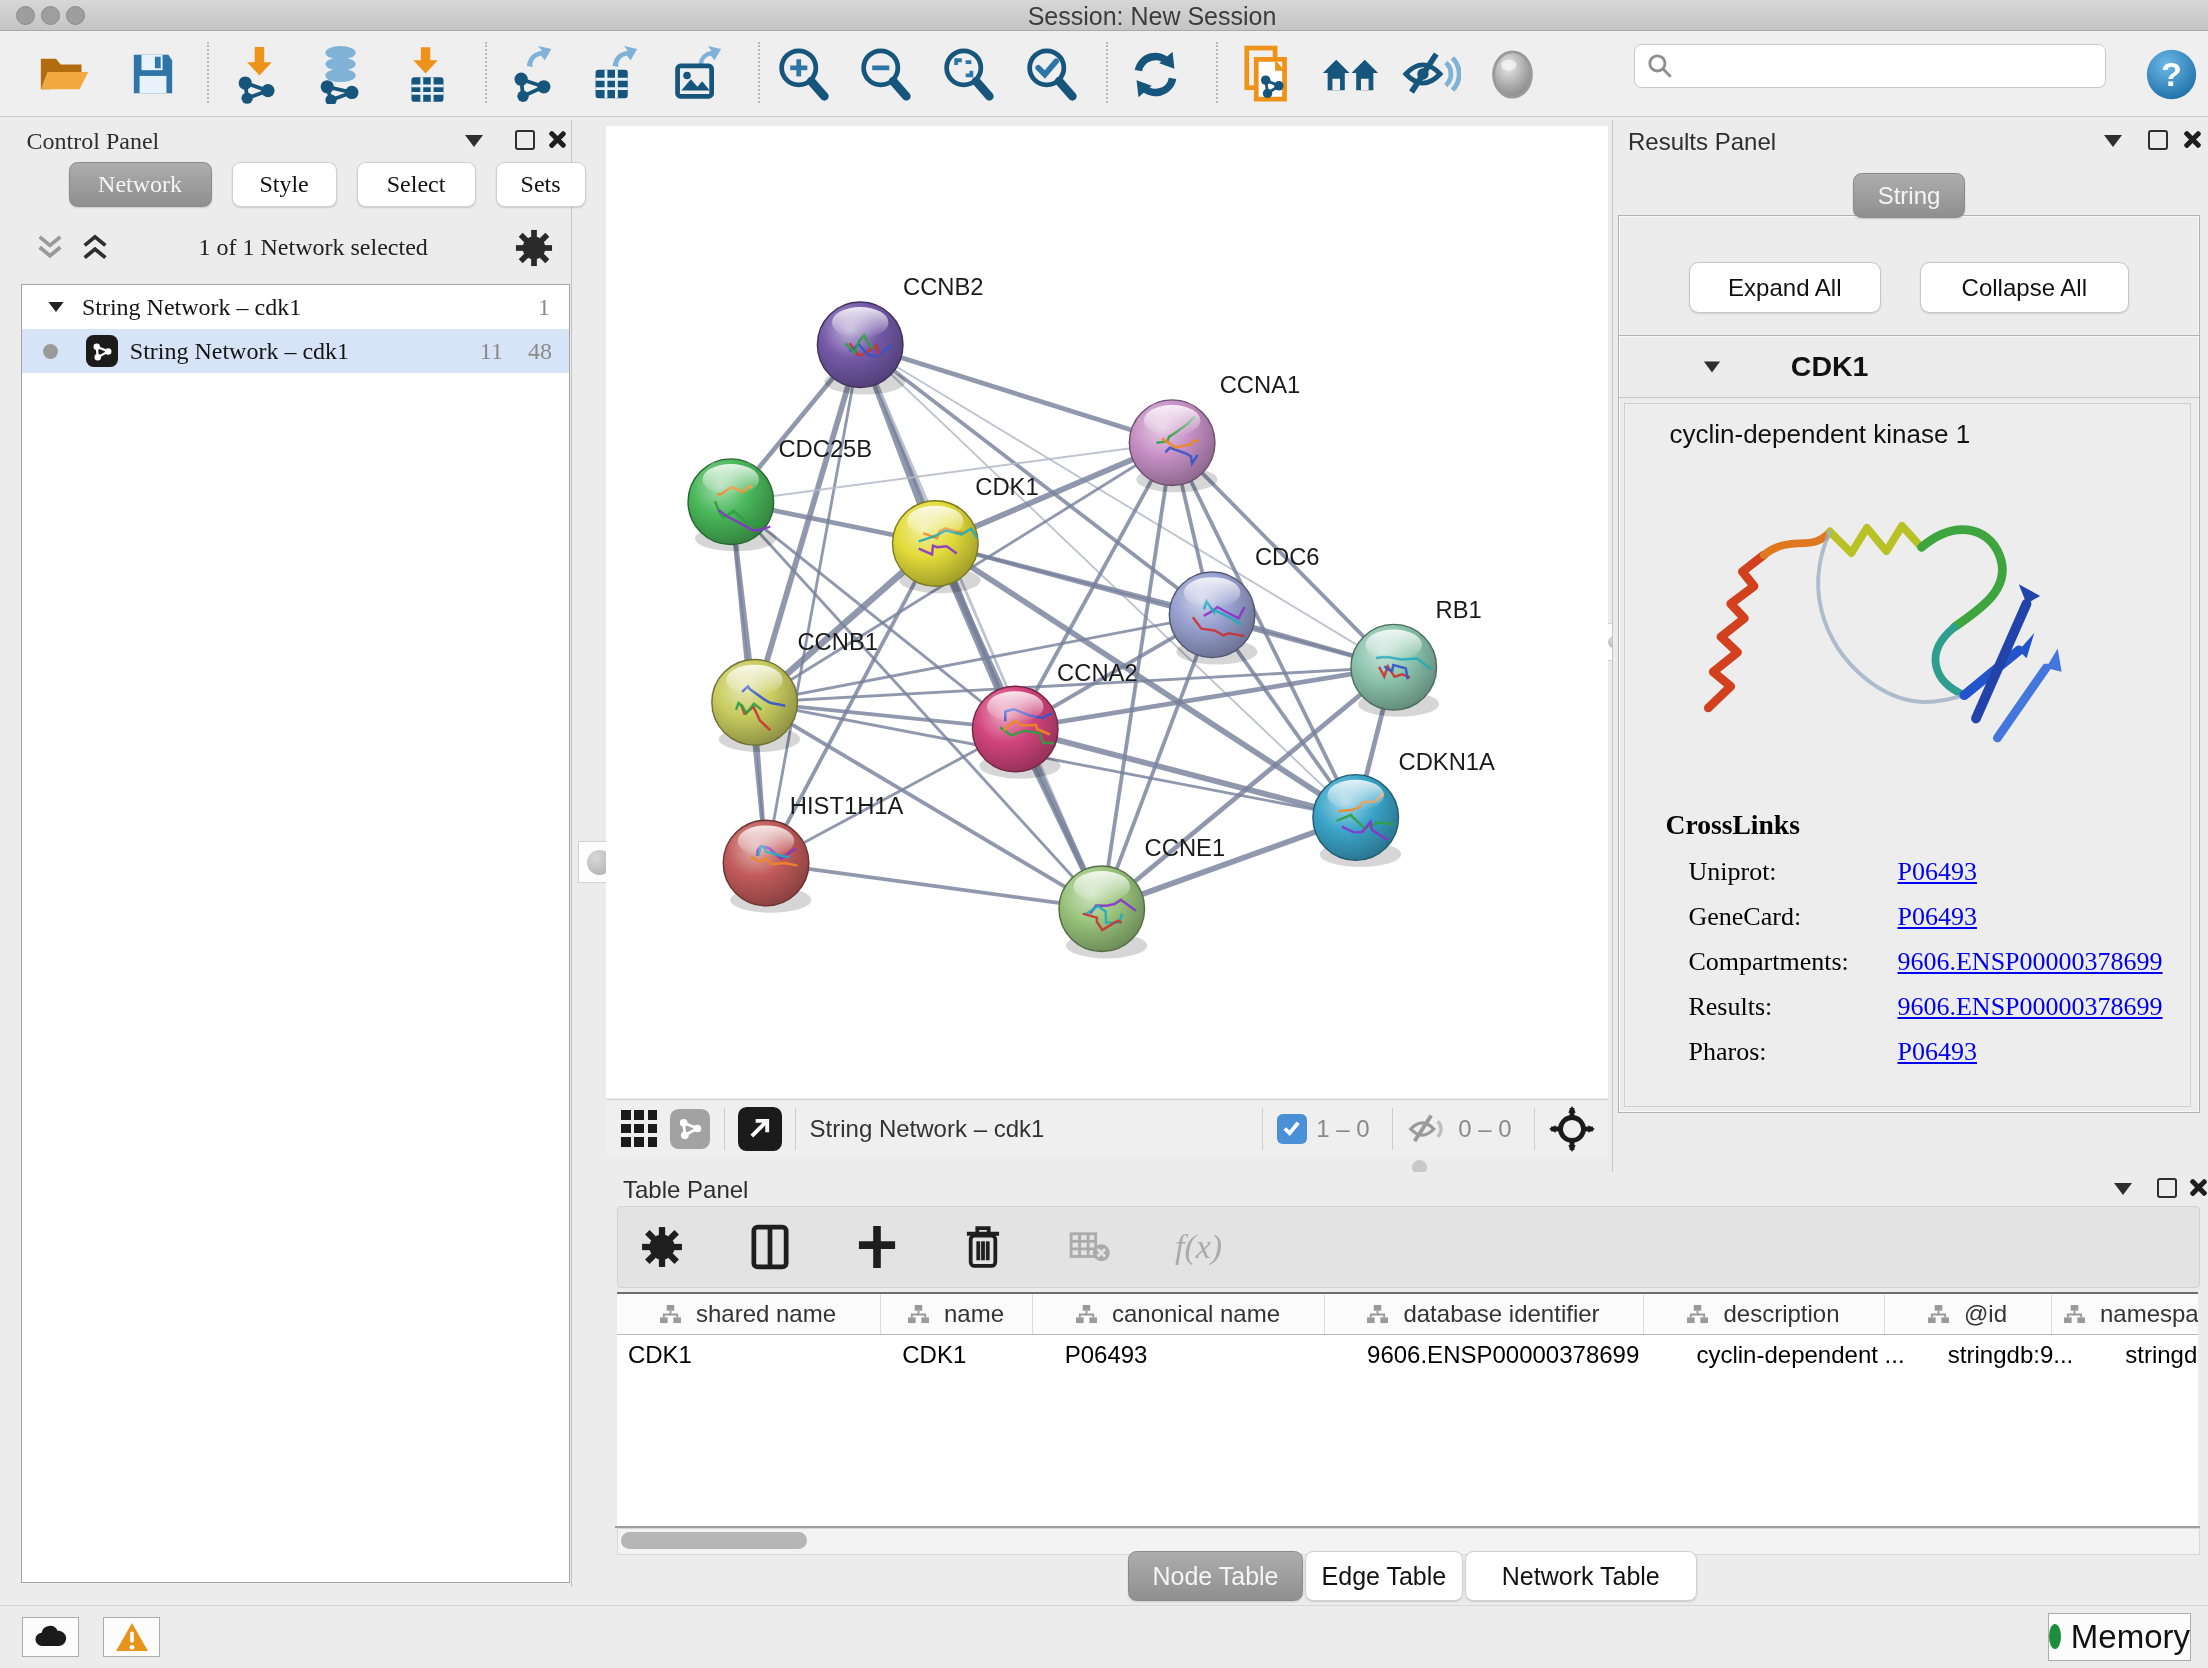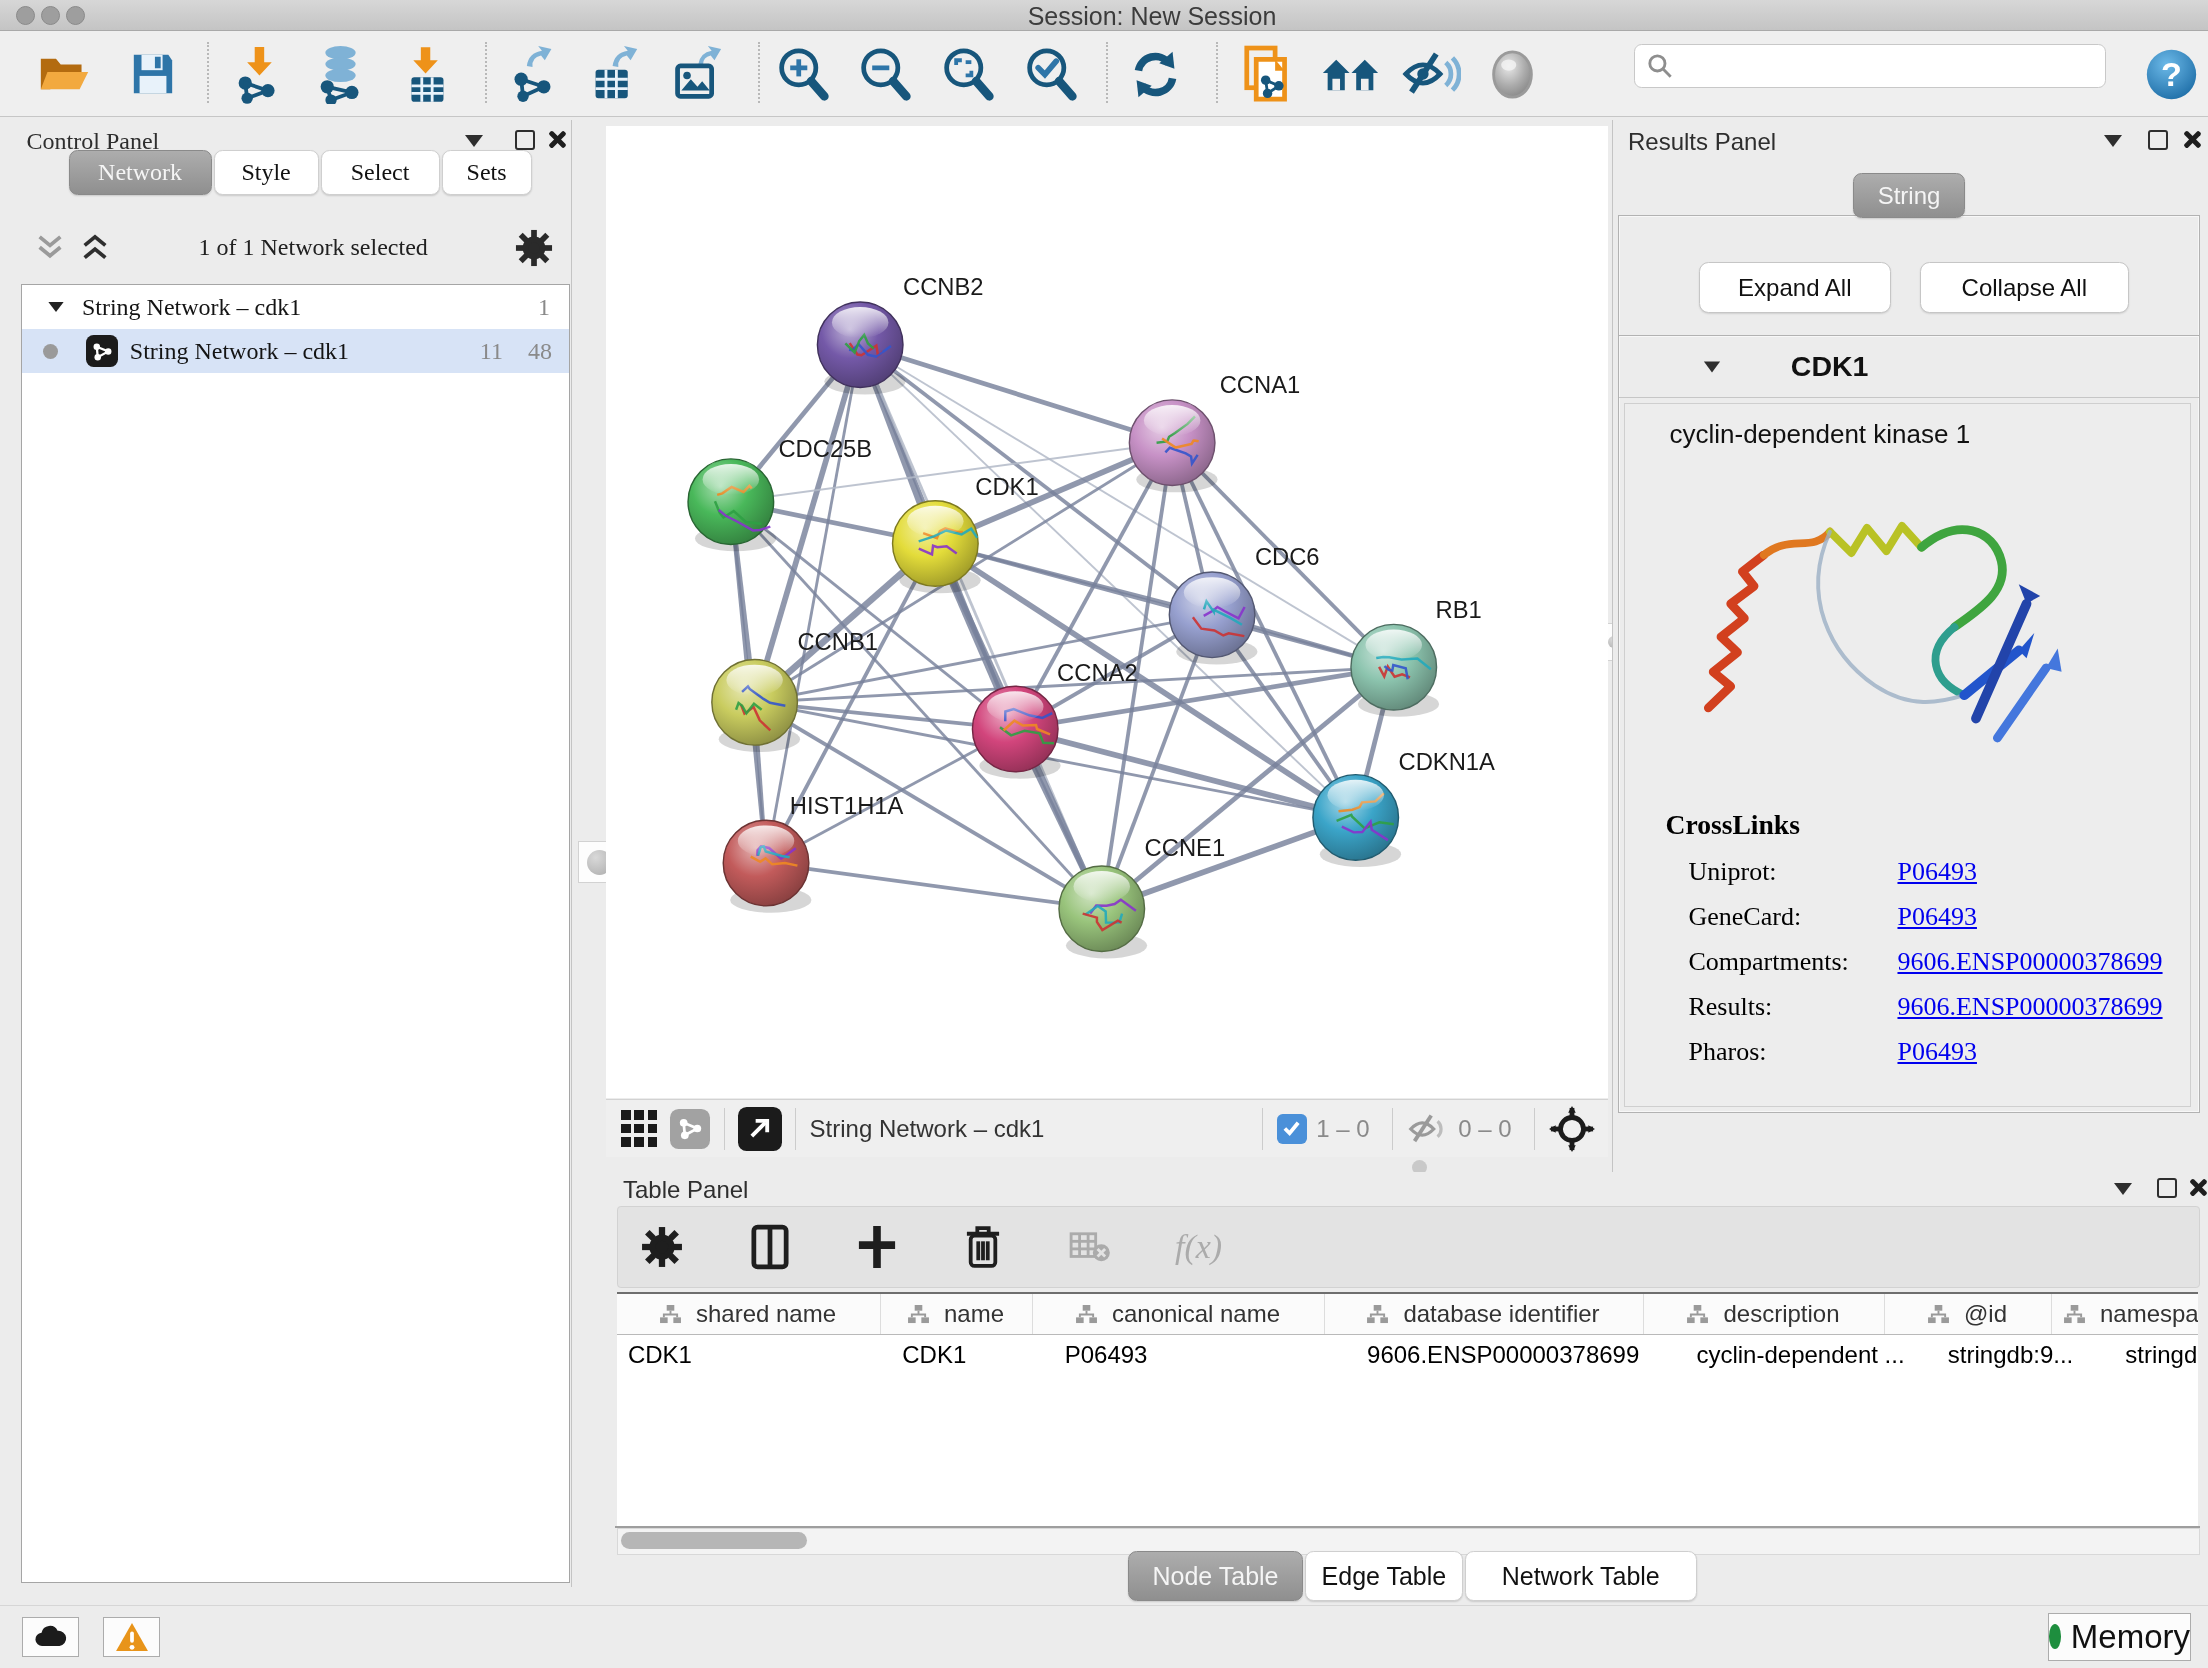--- a/index.html
+++ b/index.html
@@ -280,21 +280,21 @@
 </div>
 
 <div id="control-panel" class="abs">
   <div class="abs" style="left:19px;top:7.6px">
     <span class="panel-title">Control Panel</span>
   </div>
   <span class="tri-down abs" style="left:457px;top:15px"></span>
   <span class="box-icon abs" style="left:507px;top:9.5px"></span>
   <span class="x-icon abs" style="left:540px;top:9.5px"></span>
 
-  <div id="cp-tabs" class="abs" style="left:61px;top:30px;display:flex;gap:2px">
+  <div id="cp-tabs" class="abs" style="left:61px;top:42px;display:flex;gap:20px">
       <div class="tab sel" style="width: 141px;">Network</div>
       <div class="tab" style="width: 103px;">Style</div>
       <div class="tab" style="width: 117px;">Select</div>
       <div class="tab" style="width: 88px;">Sets</div>
     </div>
 
   <div class="abs" style="left:13.3px;top:99px;width:547px;height:57px;display:flex;align-items:center">
     <svg width="32" height="28.5" viewBox="0 0 34 30" style="margin-left:13.3px">
       <g fill="none" stroke="#9A9A9A" stroke-width="4">
           <path d="M6 4 l11 9 11-9"></path>
@@ -641,21 +641,21 @@
   </div>
   <span class="tri-down abs" style="left:491px;top:15px"></span>
   <span class="box-icon abs" style="left:535px;top:9.5px"></span>
   <span class="x-icon abs" style="left:569px;top:9.5px"></span>
 
   <div class="tab sel abs" style="left:240px;top:53px;width:110px;z-index:3">
     <span>String</span>
   </div>
 
   <div class="rbox abs" style="left:4.8px;top:95px;width:580px;height:120px">
-    <div class="pillbtn abs" style="left:80px;top:46px;width:190px;height:49px">
+    <div class="pillbtn abs" style="left:70px;top:46px;width:190px;height:49px">
       <span>Expand All</span>
       </div>
     <div class="pillbtn abs" style="left:301px;top:46px;width:207px;height:49px">
       <span>Collapse All</span>
       </div>
   </div>
 
   <div class="rbox abs" style="left:4.8px;top:215px;width:580px;height:776px">
     <div class="abs" style="left:0;top:0;width:100%;height:61px;border-bottom:1.9px solid #C6C6C6;display:flex;align-items:center">
       <span class="tri-down abs" style="position:static;margin:0 0 0 84px;transform:scale(.9)"></span>

